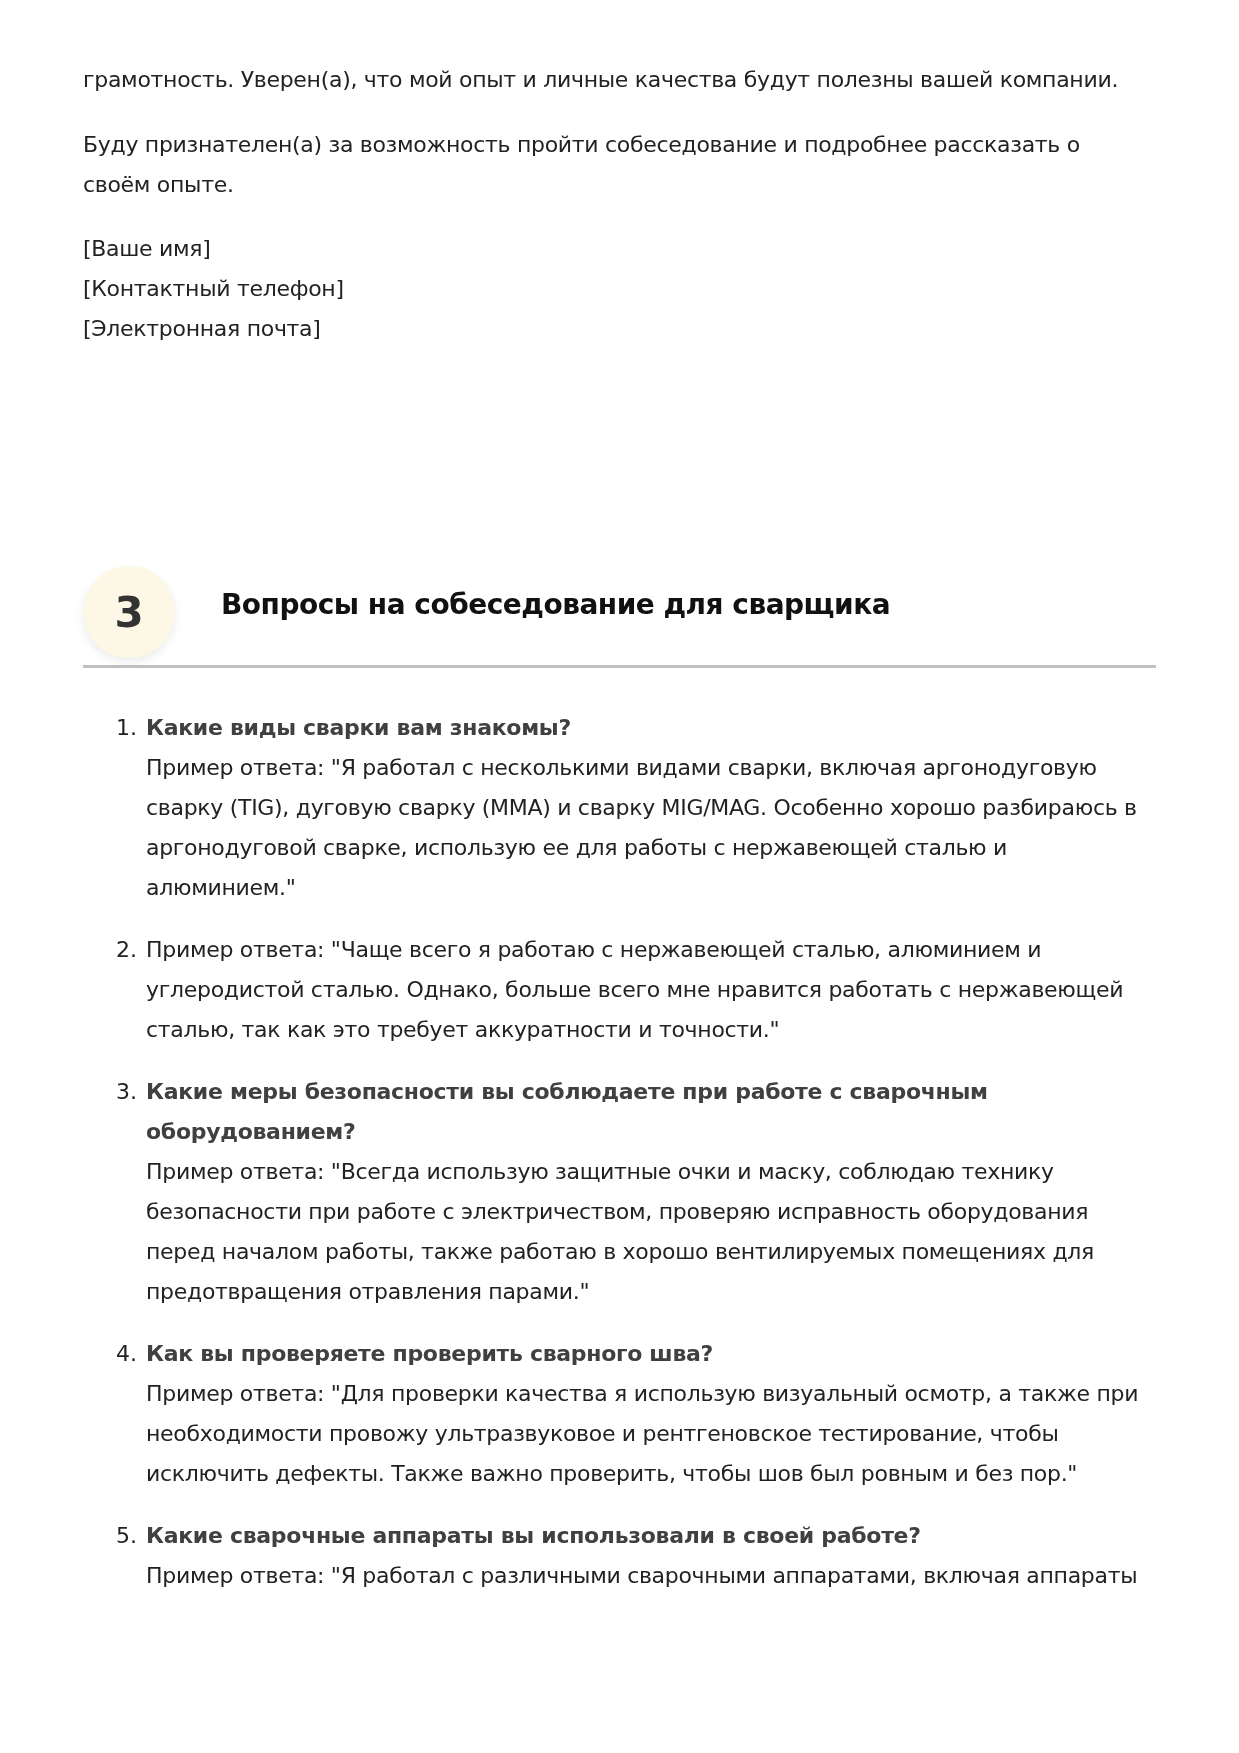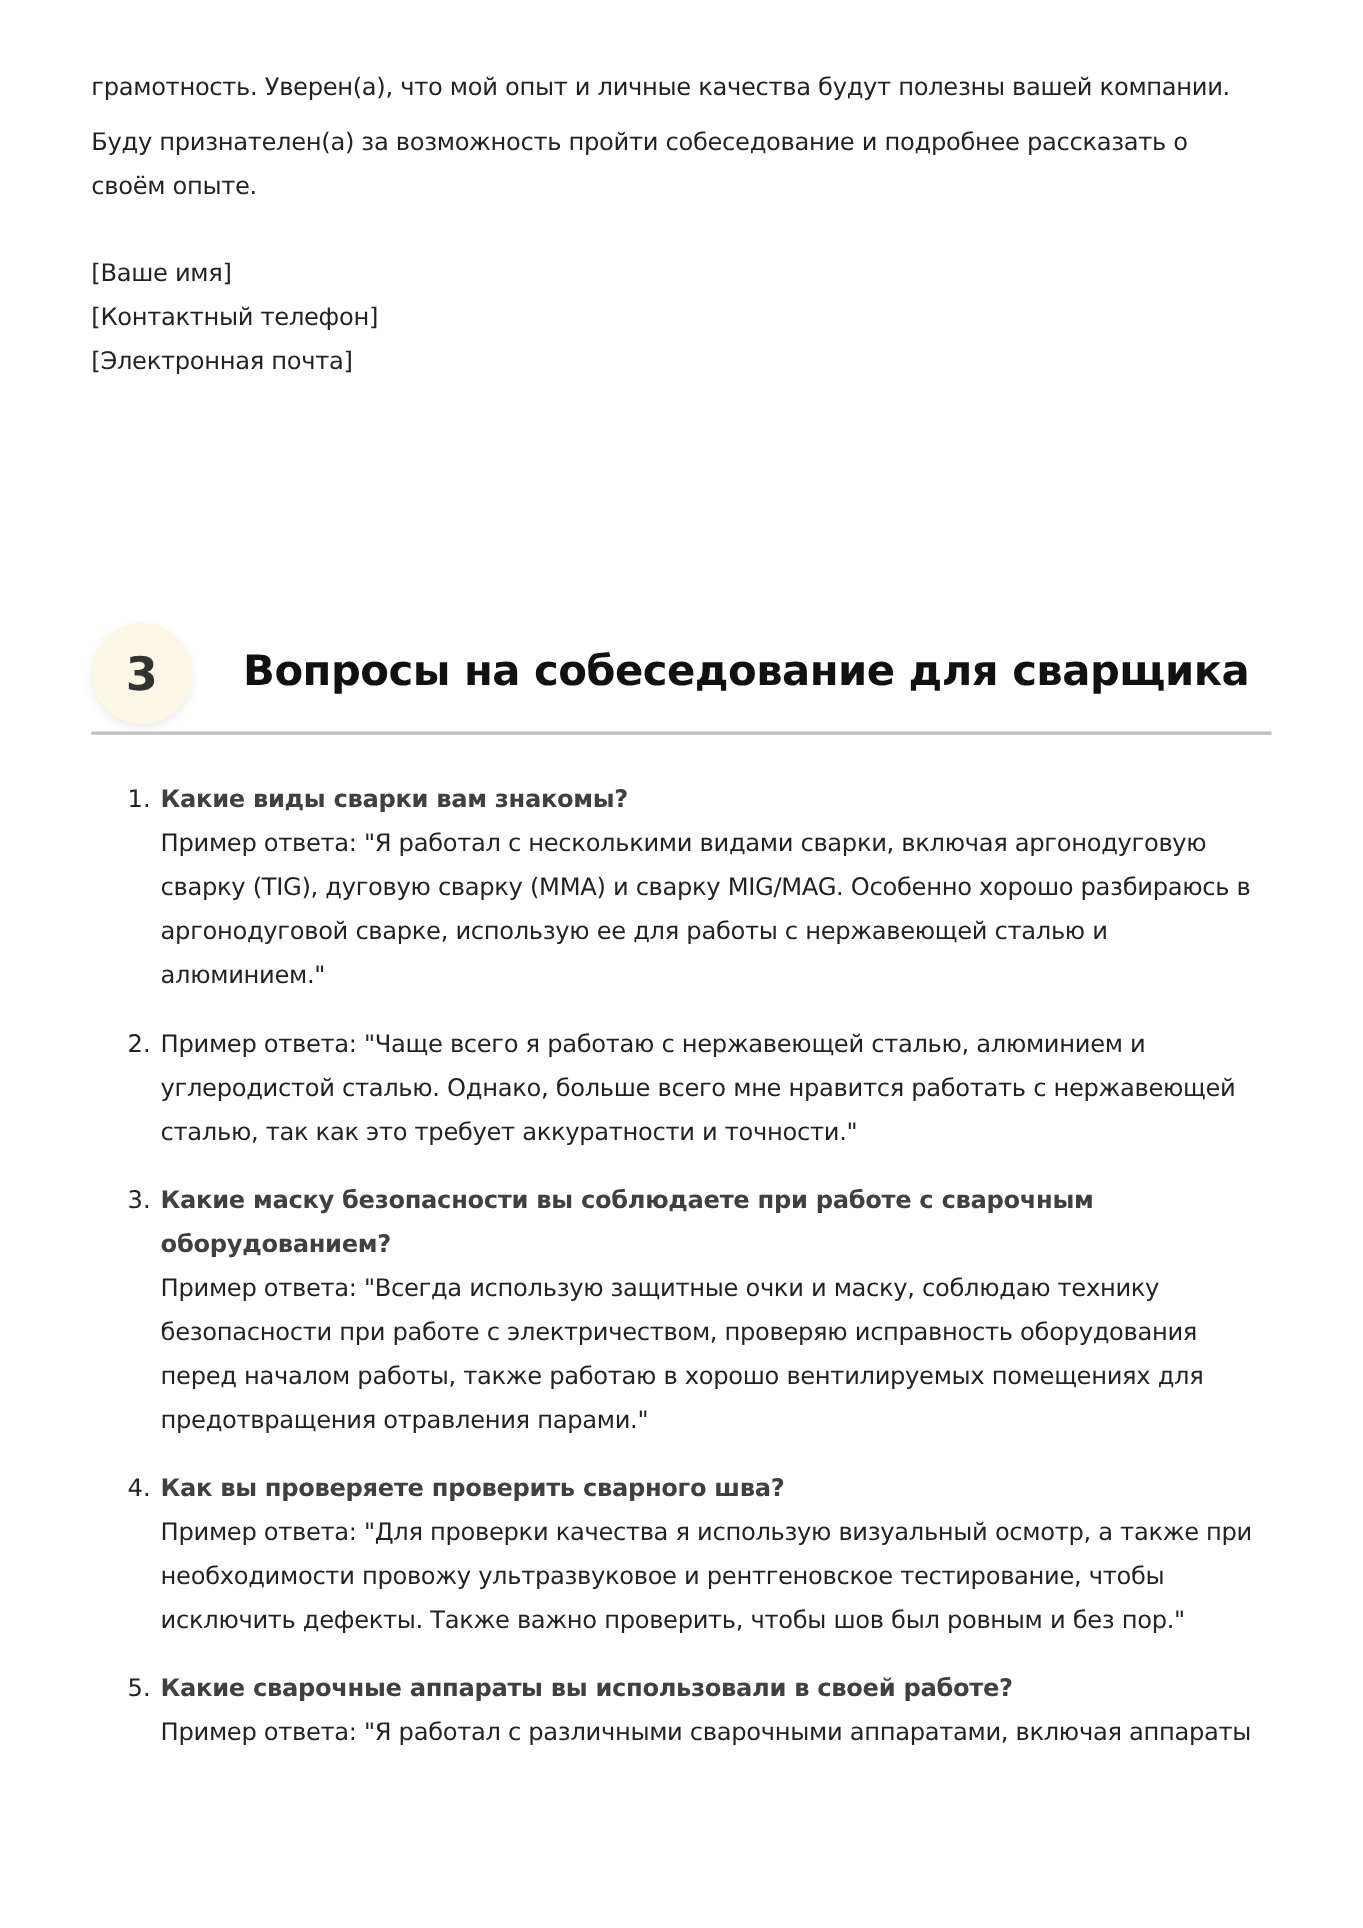--- a/index.html
+++ b/index.html
@@ -22,21 +22,21 @@
       width: 1073px;
     }
     .para {
       font-size: 22px;
       line-height: 40px;
       margin: 0;
       letter-spacing: -0.3px;
       color: #222;
     }
     .p1 { position: absolute; top: 60px; left: 0; width: 1080px; }
-    .p2 { position: absolute; top: 110px; left: 0; width: 1000px; }
+    .p2 { position: absolute; top: 125px; left: 0; width: 1000px; }
     .sig { position: absolute; top: 229px; left: 0; }
     .sig .line {
       display: block;
       font-size: 22px;
       line-height: 40px;
       color: #222;
       letter-spacing: -0.3px;
     }
 
     
@@ -60,21 +60,21 @@
       align-items: center;
       justify-content: center;
       font-size: 42px;
       font-weight: bold;
       color: #333;
     }
     .section-title {
       position: absolute;
       left: 138px;
       top: 28px;
-      font-size: 38px;
+      font-size: 28px;
       font-weight: bold;
       color: #111;
       letter-spacing: -0.5px;
       white-space: nowrap;
     }
     .divider {
       position: absolute;
       left: 0;
       top: 105px;
       width: 1073px;
@@ -146,21 +146,21 @@
       <span class="qnum">1.</span>
       <span class="qtext">Какие виды сварки вам знакомы?</span>
       <span class="atext">Пример ответа: "Я работал с несколькими видами сварки, включая аргонодуговую сварку (TIG), дуговую сварку (MMA) и сварку MIG/MAG. Особенно хорошо разбираюсь в аргонодуговой сварке, использую ее для работы с нержавеющей сталью и алюминием."</span>
     </li>
     <li class="qitem">
       <span class="qnum">2.</span>
       <span class="atext">Пример ответа: "Чаще всего я работаю с нержавеющей сталью, алюминием и углеродистой сталью. Однако, больше всего мне нравится работать с нержавеющей сталью, так как это требует аккуратности и точности."</span>
     </li>
     <li class="qitem">
       <span class="qnum">3.</span>
-      <span class="qtext">Какие маску безопасности вы соблюдаете при работе с сварочным оборудованием?</span>
+      <span class="qtext">Какие меры безопасности вы соблюдаете при работе с сварочным оборудованием?</span>
       <span class="atext">Пример ответа: "Всегда использую защитные очки и маску, соблюдаю технику безопасности при работе с электричеством, проверяю исправность оборудования перед началом работы, также работаю в хорошо вентилируемых помещениях для предотвращения отравления парами."</span>
     </li>
     <li class="qitem">
       <span class="qnum">4.</span>
       <span class="qtext">Как вы проверяете проверить сварного шва?</span>
       <span class="atext">Пример ответа: "Для проверки качества я использую визуальный осмотр, а также при необходимости провожу ультразвуковое и рентгеновское тестирование, чтобы исключить дефекты. Также важно проверить, чтобы шов был ровным и без пор."</span>
     </li>
     <li class="qitem">
       <span class="qnum">5.</span>
       <span class="qtext">Какие сварочные аппараты вы использовали в своей работе?</span>

